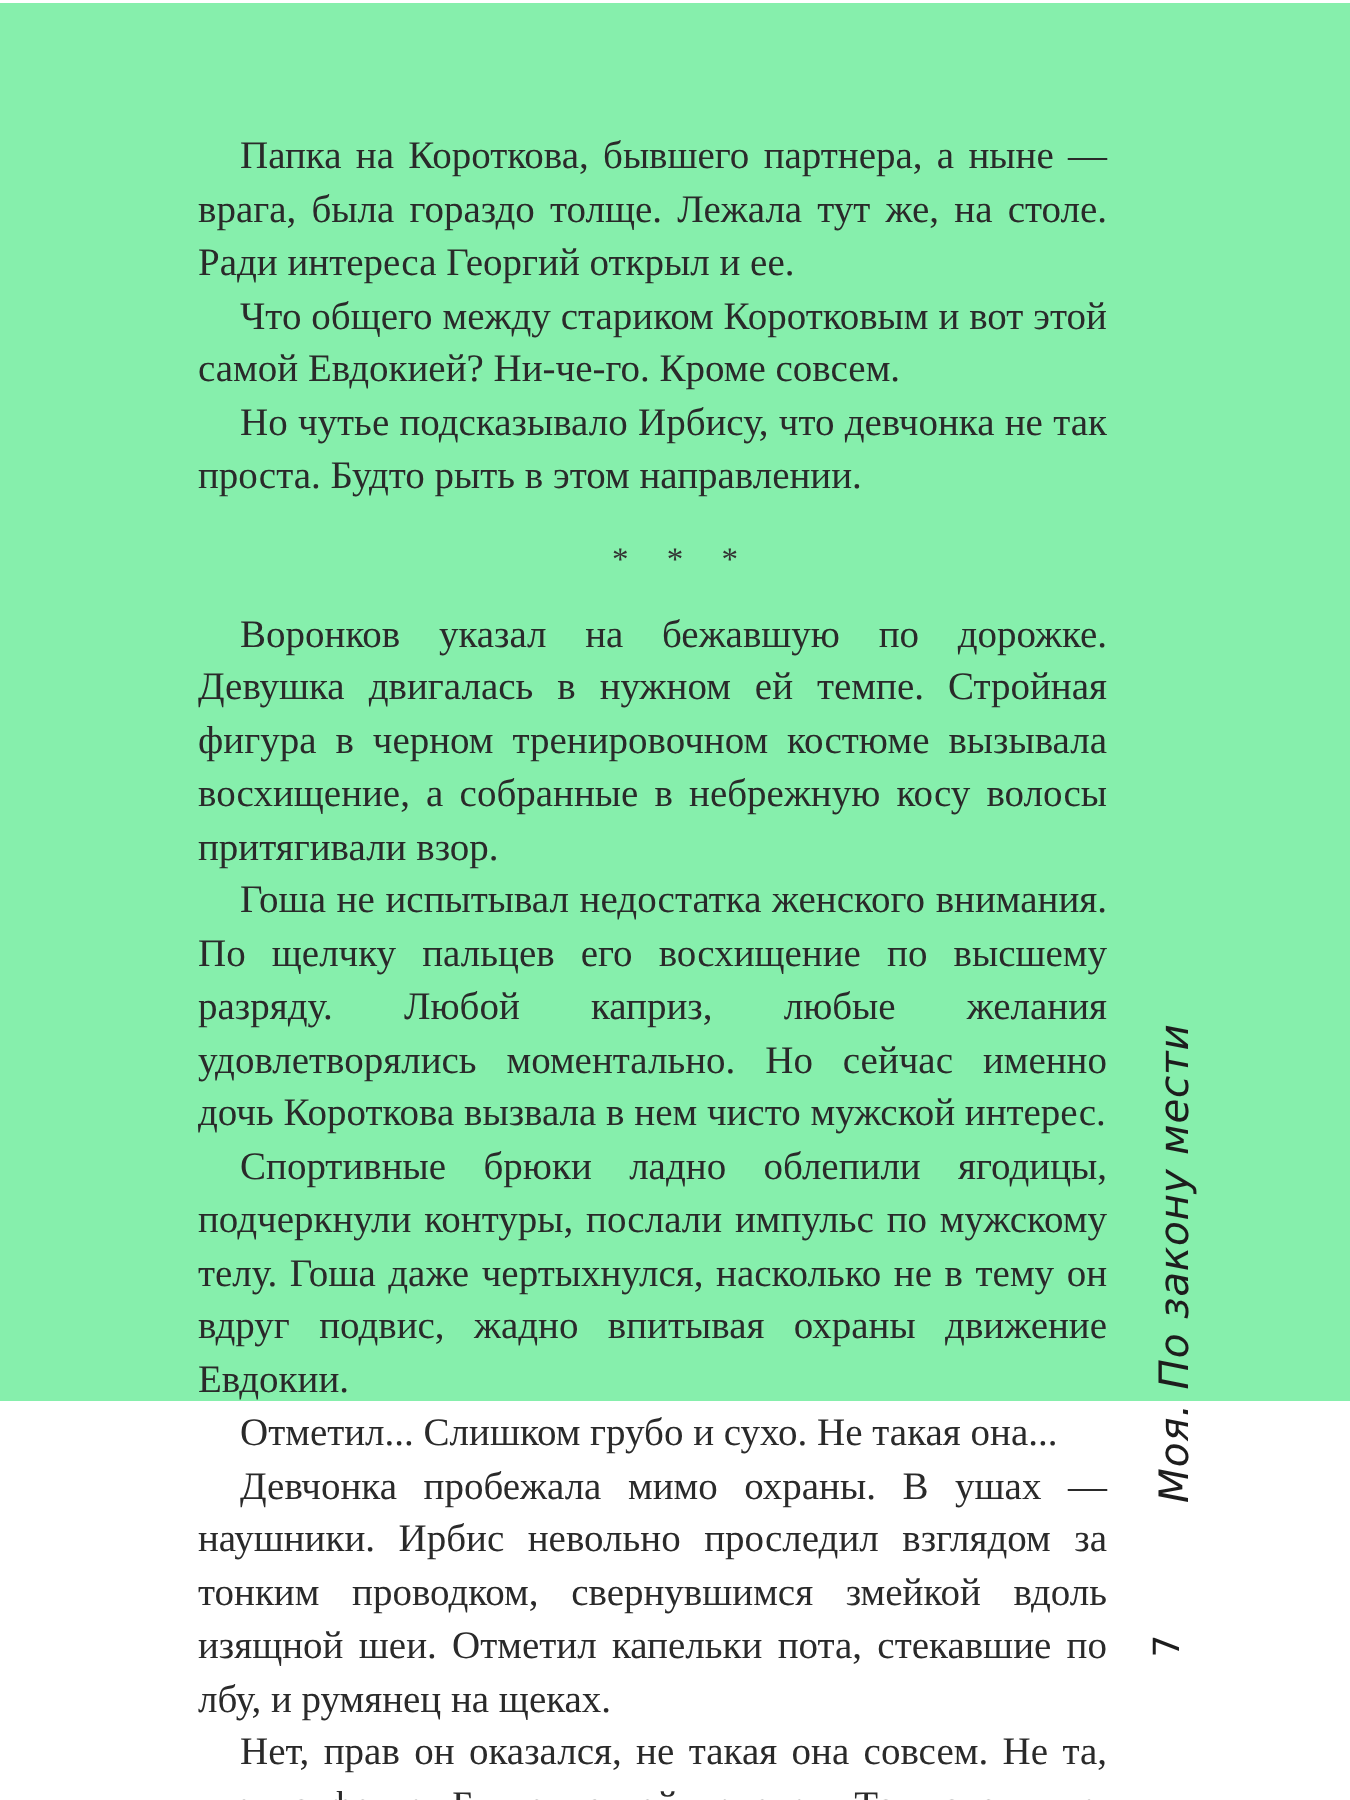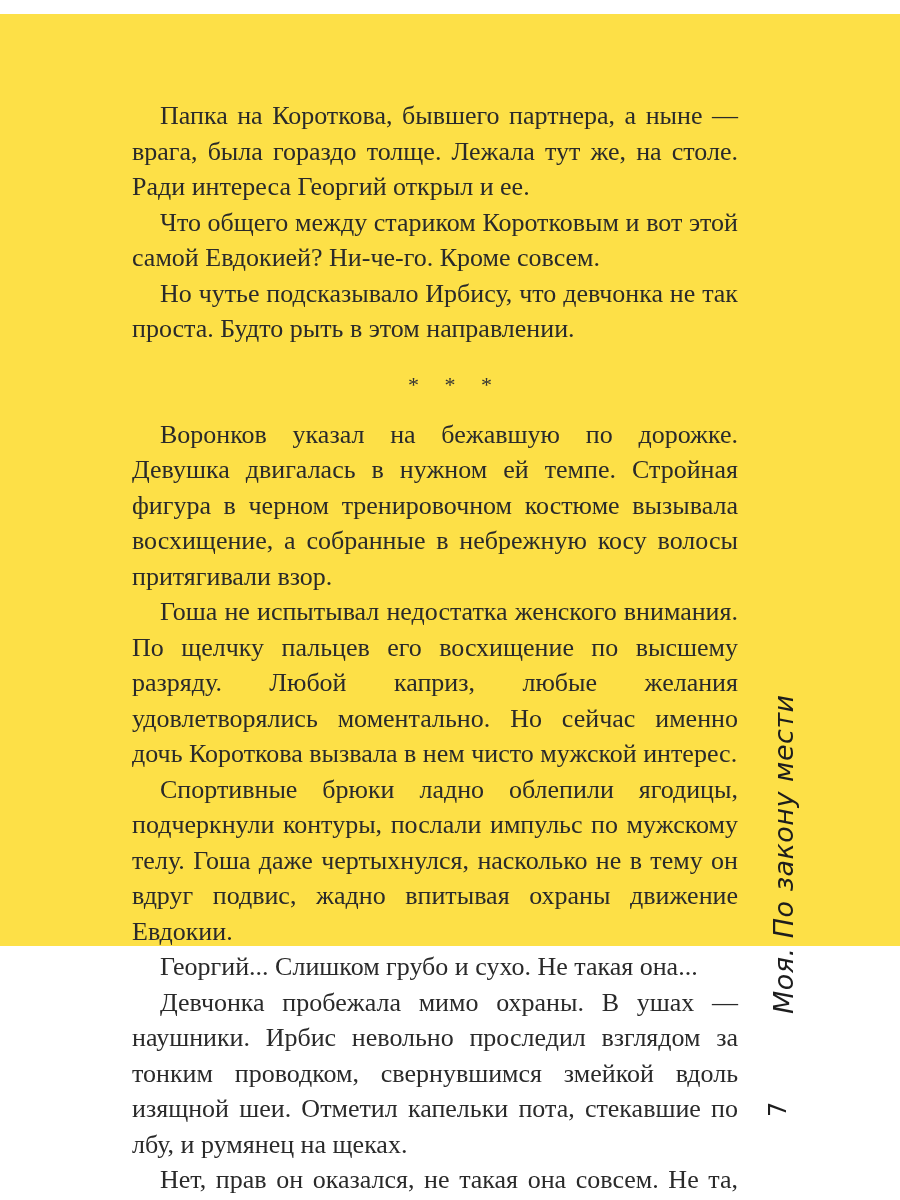--- a/index.html
+++ b/index.html
@@ -1,19 +1,19 @@
 <!DOCTYPE html>
 <html><head>
 <meta charset="utf-8">
 <style>
   html, body { margin: 0; padding: 0; background: #ffffff; }
   body { width: 900px; height: 1200px; position: relative; overflow: hidden; }
   .page {
-    position: absolute; left: 0; top: 14px; width: 900px; height: 932px;
-    background: #fde047;
+    position: absolute; left: 0; top: 2px; width: 900px; height: 932px;
+    background: #86efac;
   }
   .text-block {
     position: absolute; left: 132px; top: 84px; width: 606px;
     font-family: "Liberation Serif", "DejaVu Serif", serif;
     font-size: 26px; line-height: 35.5px; color: #2a2a2a;
   }
   .para {
     margin: 0; text-indent: 28px; text-align: justify;
     text-align-last: left; hyphens: manual;
   }
@@ -40,20 +40,20 @@
 
 <div class="page">
   <div class="text-block">
     <p class="para">Папка на Короткова, бывшего партнера, а ныне — врага, была гораздо толще. Лежала тут же, на столе. Ради интереса Георгий открыл и ее.</p>
     <p class="para">Что общего между стариком Коротковым и вот этой самой Евдокией? Ни-че-го. Кроме совсем.</p>
     <p class="para">Но чутье подсказывало Ирбису, что девчонка не так проста. Будто рыть в этом направлении.</p>
     <div class="separator">* * *</div>
     <p class="para">Воронков указал на бежавшую по дорожке. Девушка двигалась в нужном ей темпе. Стройная фигура в черном тренировочном костюме вызывала восхищение, а собранные в небрежную косу волосы притягивали взор.</p>
     <p class="para">Гоша не испытывал недостатка женского внимания. По щелчку пальцев его восхищение по высшему разряду. Любой каприз, любые желания удовлетворялись моментально. Но сейчас именно дочь Короткова вызвала в нем чисто мужской интерес.</p>
     <p class="para">Спортивные брюки ладно облепили ягодицы, подчеркнули контуры, послали импульс по мужскому телу. Гоша даже чертыхнулся, насколько не в тему он вдруг подвис, жадно впитывая охраны движение Евдокии.</p>
-    <p class="para">Георгий... Слишком грубо и сухо. Не такая она...</p>
+    <p class="para">Отметил... Слишком грубо и сухо. Не такая она...</p>
     <p class="para">Девчонка пробежала мимо охраны. В ушах — наушники. Ирбис невольно проследил взглядом за тонким проводком, свернувшимся змейкой вдоль изящной шеи. Отметил капельки пота, стекавшие по лбу, и румянец на щеках.</p>
     <p class="para cont-last">Нет, прав он оказался, не такая она совсем. Не та, что на фотке. Будто другой человек. Та, на снимке,</p>
   </div>
 
   <div class="running-head">Моя. По закону мести</div>
   <div class="page-number">7</div>
 </div>
 
 </body></html>

